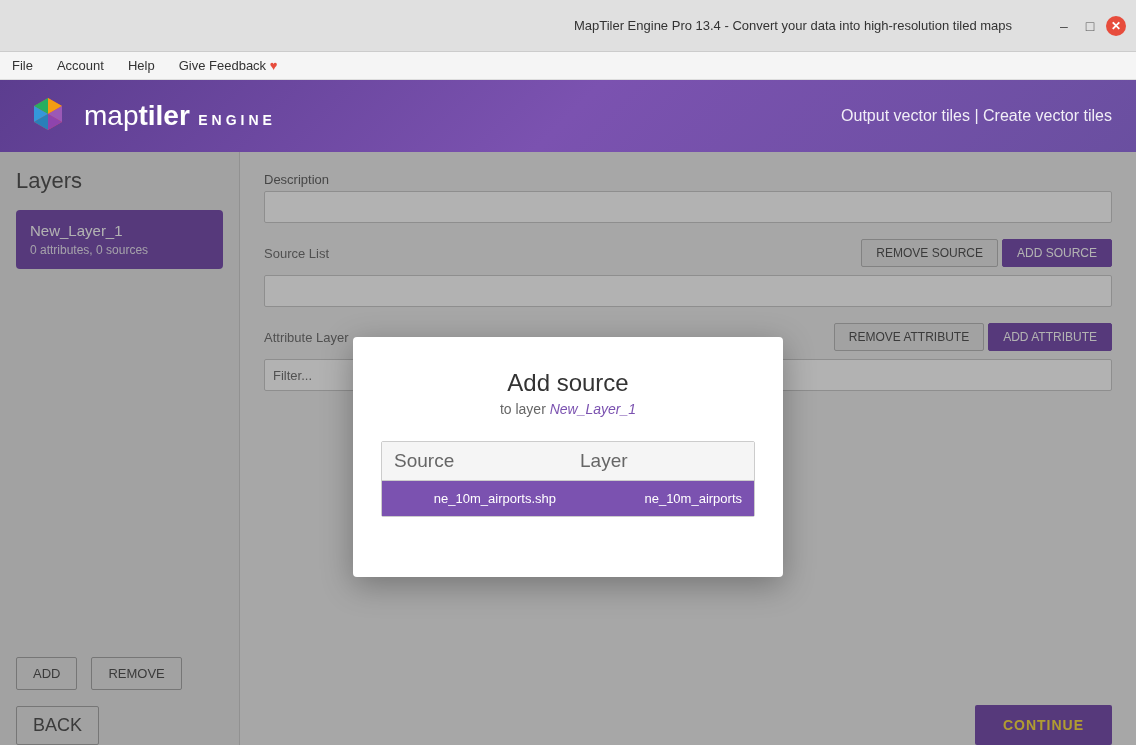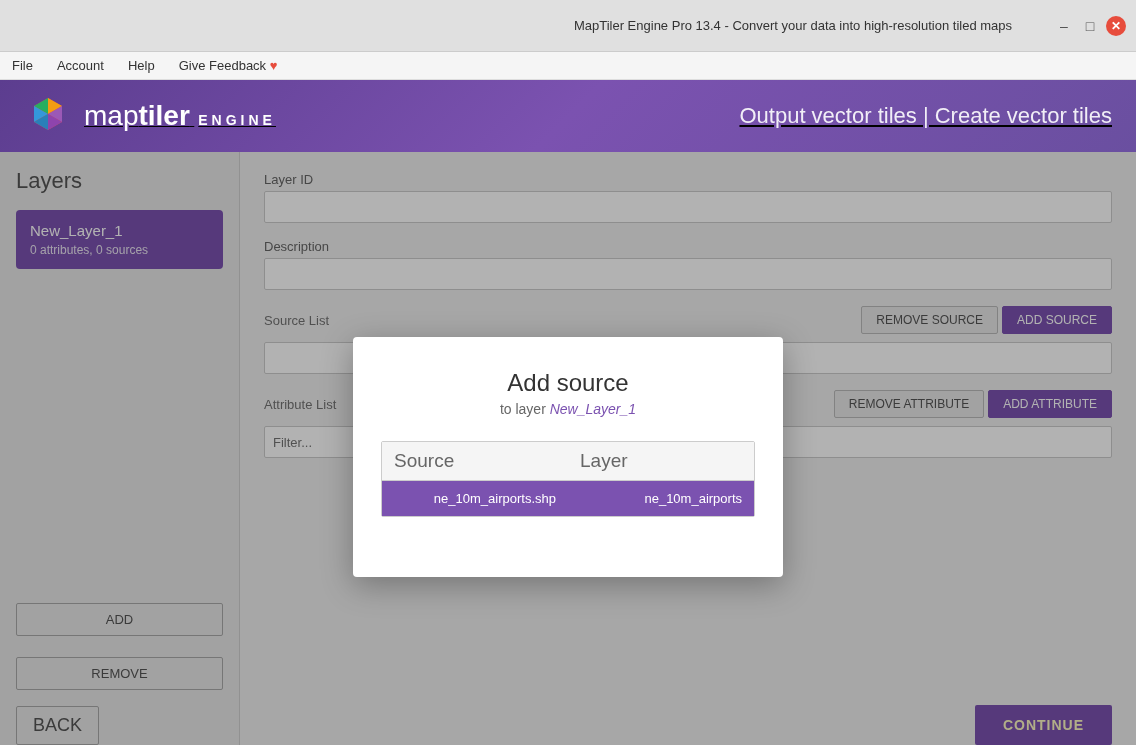--- a/index.html
+++ b/index.html
@@ -35,26 +35,25 @@
     .heart { color: #e74c3c; }
 
     
     .app-header {
       height: 72px;
       background: linear-gradient(135deg, #5c3d8f 0%, #7b52b0 50%, #6a4fa0 100%);
       display: flex;
       align-items: center;
       justify-content: space-between;
       padding: 0 24px;
-      text-decoration: underline;
     }
     .logo-area { display: flex; align-items: center; gap: 12px; }
     .logo-icon { width: 48px; height: 48px; }
     .logo-engine { color: white; font-size: 14px; letter-spacing: 4px; font-weight: 600; margin-left: 4px; }
-    .header-subtitle { color: rgba(255,255,255,0.9); font-size: 22px; font-weight: 300; }
+    .header-subtitle { color: rgba(255,255,255,0.9); font-size: 16px; font-weight: 300; }
 
     
     .main-content {
       display: flex;
       height: calc(745px - 36px - 28px - 72px);
       background: #f0f0f0;
       position: relative;
     }
 
     
@@ -70,21 +69,21 @@
     .layer-item {
       background: #7b52b0;
       color: white;
       padding: 12px 14px;
       border-radius: 4px;
       cursor: pointer;
       margin-bottom: 8px;
     }
     .layer-item-name { font-size: 15px; font-weight: 500; margin-bottom: 4px; }
     .layer-item-info { font-size: 12px; opacity: 0.85; }
-    .sidebar-buttons { display: flex; gap: 21px; margin-top: auto; padding-top: 16px; flex-direction: column; }
+    .sidebar-buttons { display: flex; gap: 14px; margin-top: auto; padding-top: 16px; }
     .sidebar-btn {
       padding: 8px 16px;
       border: 1px solid #aaa;
       background: #e8e8e8;
       color: #555;
       font-size: 13px;
       cursor: pointer;
       border-radius: 2px;
     }
     .back-btn {
@@ -140,21 +139,21 @@
     .action-btns { display: flex; gap: 4px; }
 
     .bottom-bar {
       position: absolute;
       bottom: 16px;
       right: 24px;
     }
     .continue-btn {
       padding: 12px 28px;
       background: #7b52b0;
-      color: #fef9c3;
+      color: #fde047;
       border: none;
       font-size: 14px;
       font-weight: 600;
       cursor: pointer;
       border-radius: 2px;
       letter-spacing: 1px;
     }
 
     
     .overlay {
@@ -253,43 +252,39 @@
       <button class="sidebar-btn">ADD</button>
       <button class="sidebar-btn">REMOVE</button>
     </div>
     <div style="margin-top:8px;">
       <button class="back-btn">BACK</button>
     </div>
   </div>
 
   <div class="right-panel">
 
-    <div class="field-row">
-      <div class="field-label">Layer ID</div>
-      <input class="field-input" type="text" value="" style="">
-    </div>
 
     <div class="field-row">
       <div class="field-label">Description</div>
       <input class="field-input" type="text" value="" style="">
     </div>
 
     <div class="section-header">
       <div class="section-label">Source List</div>
       <div class="action-btns">
         <button class="action-btn">REMOVE SOURCE</button>
         <button class="action-btn primary">ADD SOURCE</button>
       </div>
     </div>
     <div style="margin-bottom:16px;">
       <input class="field-input" type="text" value="" style="">
     </div>
 
     <div class="section-header">
-      <div class="section-label">Attribute List</div>
+      <div class="section-label">Attribute Layer</div>
       <div class="action-btns">
         <button class="action-btn">REMOVE ATTRIBUTE</button>
         <button class="action-btn primary">ADD ATTRIBUTE</button>
       </div>
     </div>
     <div>
       <input class="field-input" type="text" placeholder="Filter..." style="">
     </div>
 
     <div class="bottom-bar">

